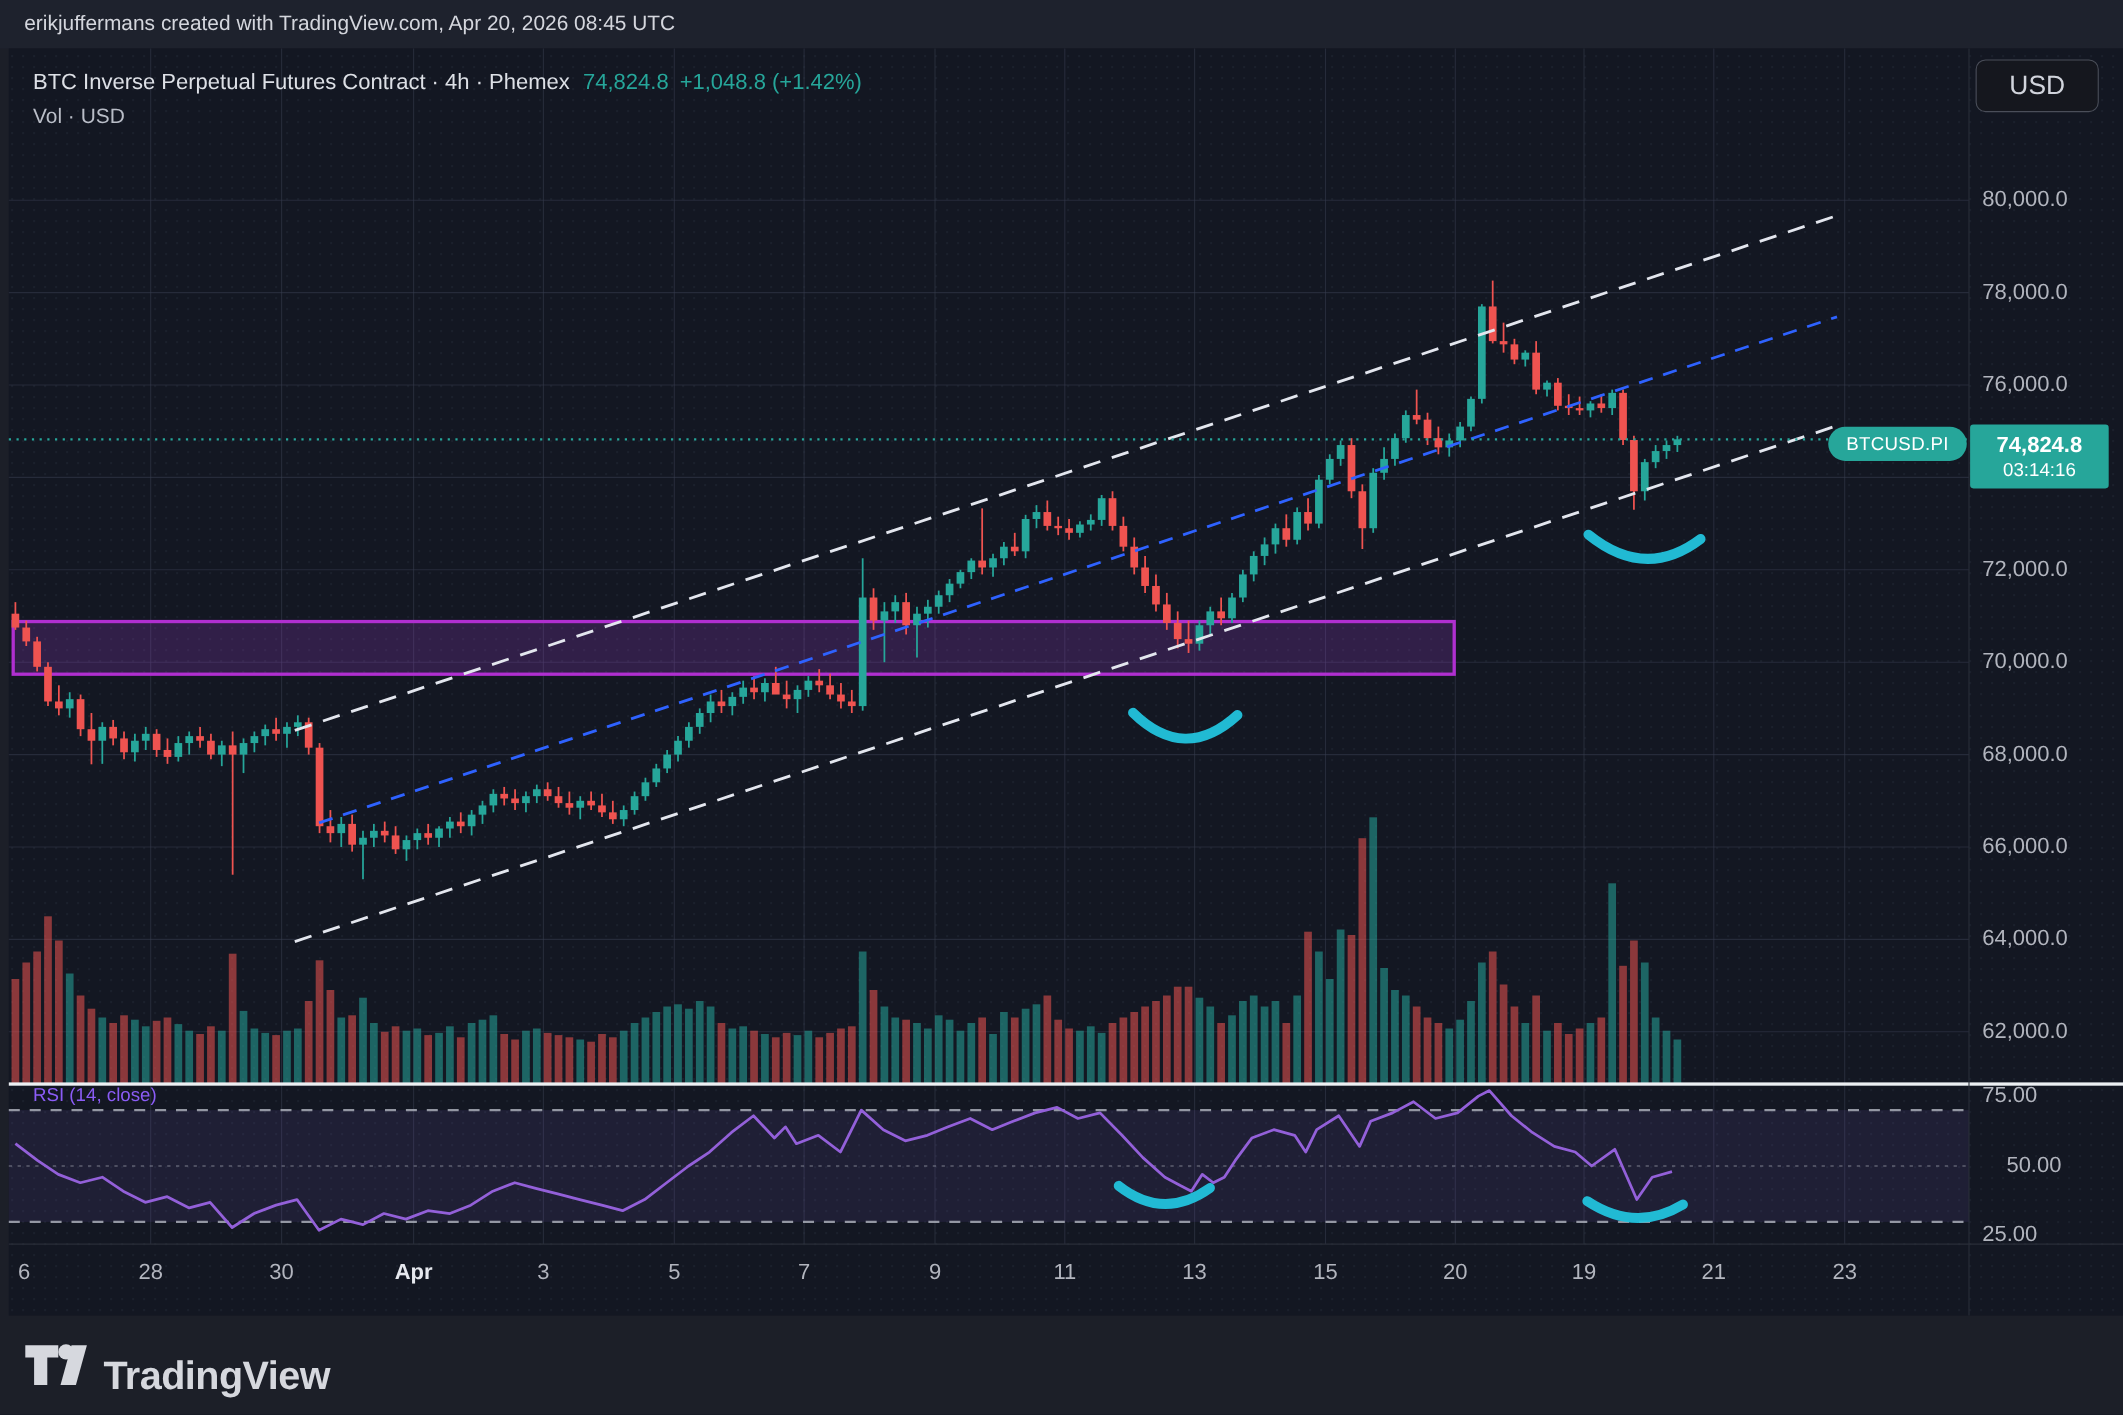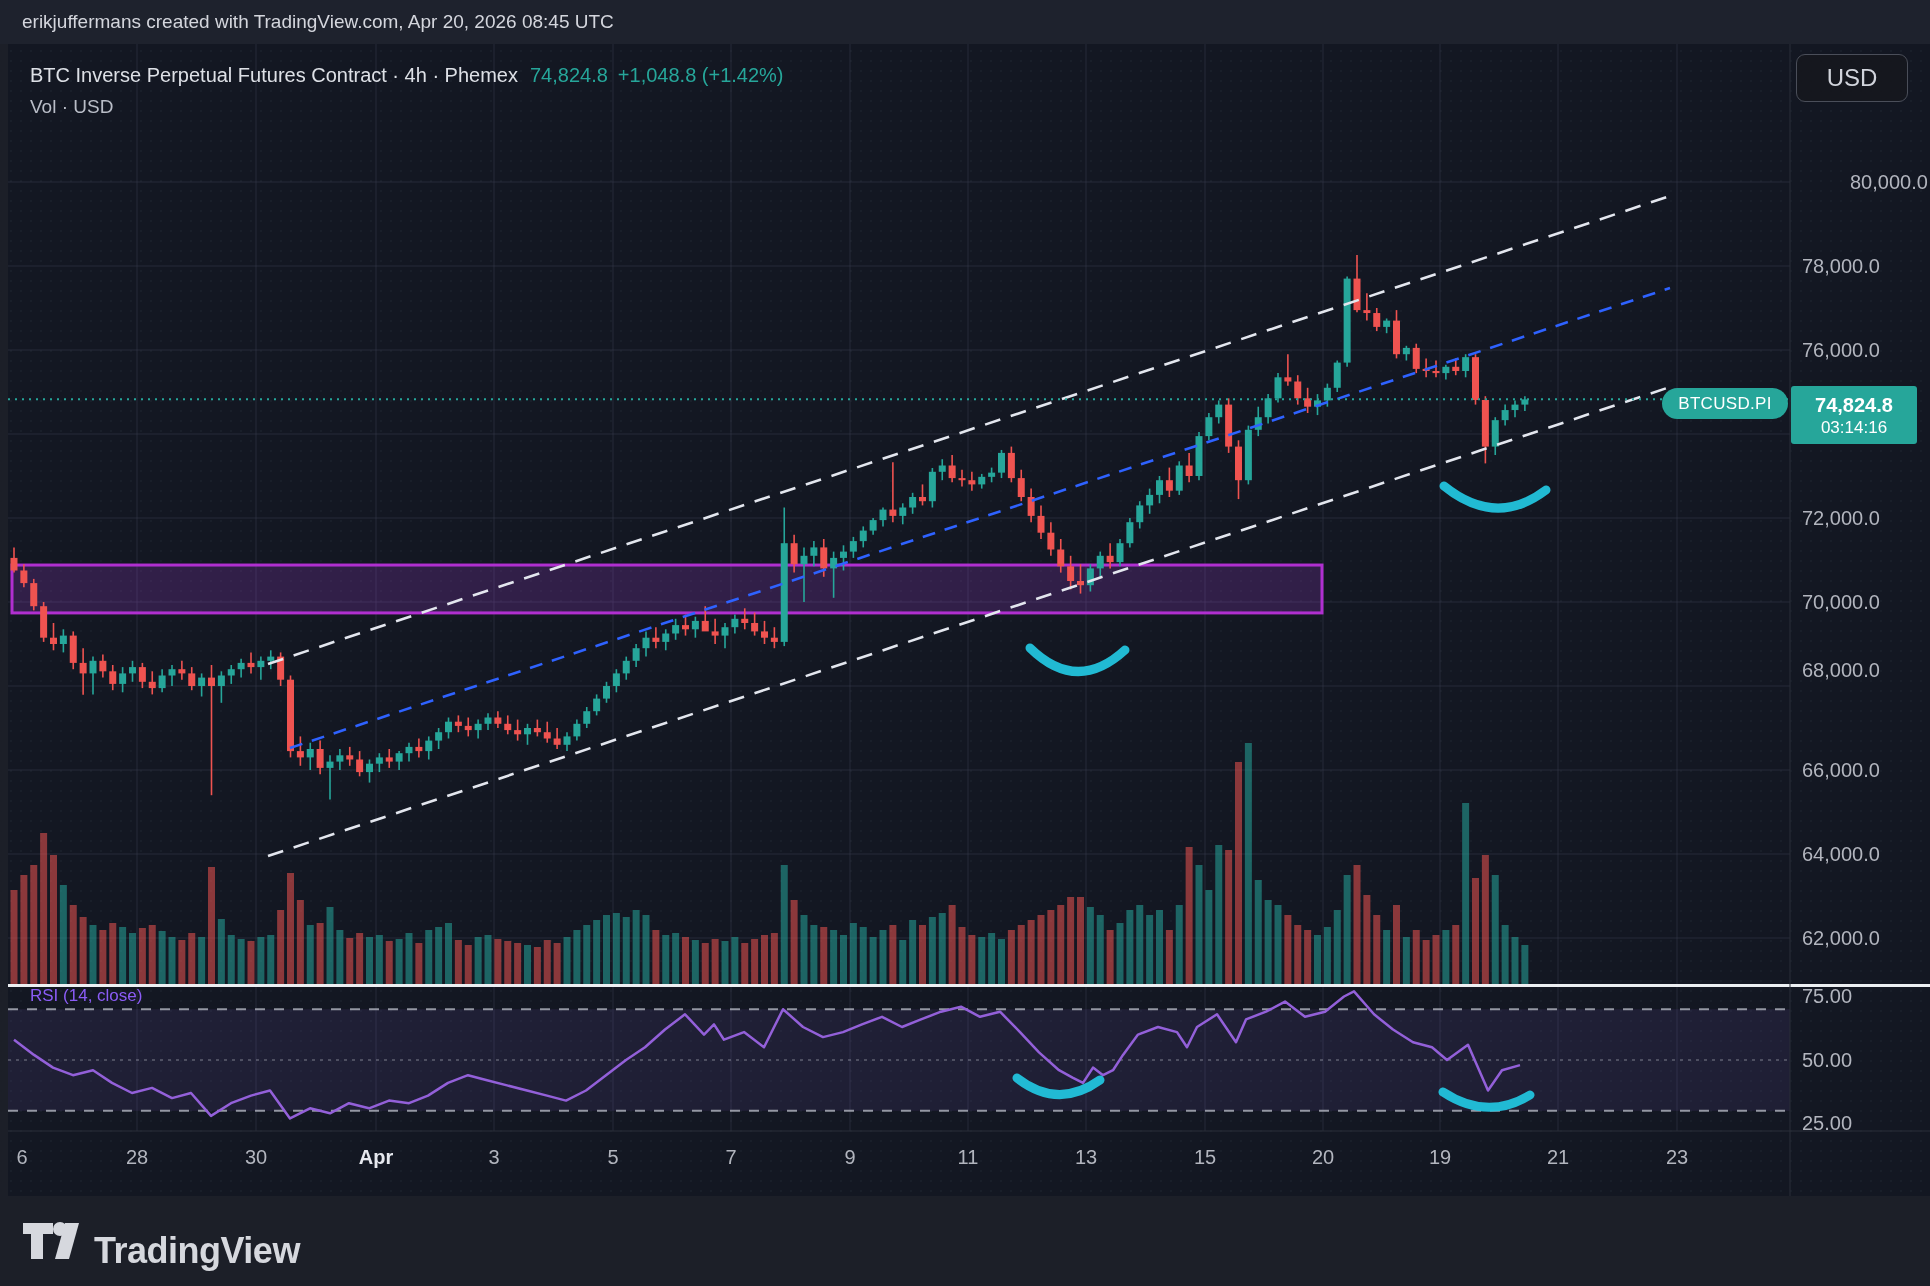--- a/index.html
+++ b/index.html
@@ -577,27 +577,27 @@
     <span>BTC Inverse Perpetual Futures Contract · 4h · Phemex</span><span class="px">74,824.8</span><span class="chg">+1,048.8 (+1.42%)</span>
   </div>
   <div class="l2">Vol · USD</div>
 </div>
 
 <div id="usd-button" class="overlay">
   <span>USD</span>
 </div>
 
 <div id="price-axis-labels">
-    <span class="pr-label" style="top: 182px; margin-left: 48px;">80,000.0</span>
+    <span class="pr-label" style="top: 182px;">80,000.0</span>
     <span class="pr-label" style="top: 266px;">78,000.0</span>
     <span class="pr-label" style="top: 350px;">76,000.0</span>
     <span class="pr-label" style="top: 434px;">74,000.0</span>
     <span class="pr-label" style="top: 518px;">72,000.0</span>
     <span class="pr-label" style="top: 602px;">70,000.0</span>
-    <span class="pr-label" style="top: 670px; text-align: right;">68,000.0</span>
+    <span class="pr-label" style="top: 686px; text-align: right;">68,000.0</span>
     <span class="pr-label" style="top: 770px;">66,000.0</span>
     <span class="pr-label" style="top: 854px;">64,000.0</span>
     <span class="pr-label" style="top: 938px;">62,000.0</span>
   </div>
 <div id="time-axis-labels">
     <span class="t-label" style="left: 22px;">6</span>
     <span class="t-label" style="left: 137px;">28</span>
     <span class="t-label" style="left: 256px;">30</span>
     <span class="t-label bold" style="left: 376px;">Apr</span>
     <span class="t-label" style="left: 494px;">3</span>
@@ -607,21 +607,21 @@
     <span class="t-label" style="left: 968px;">11</span>
     <span class="t-label" style="left: 1086px;">13</span>
     <span class="t-label" style="left: 1205px;">15</span>
     <span class="t-label" style="left: 1323px;">20</span>
     <span class="t-label" style="left: 1440px;">19</span>
     <span class="t-label" style="left: 1558px;">21</span>
     <span class="t-label" style="left: 1677px;">23</span>
   </div>
 <div id="rsi-axis-labels">
     <span class="pr-label" style="top: 996px;">75.00</span>
-    <span class="pr-label" style="top: 1060px;">50.00</span>
+    <span class="pr-label" style="top: 1060px; margin-left: 22px;">50.00</span>
     <span class="pr-label" style="top: 1123px; text-align: right;">25.00</span>
   </div>
 
 <div id="rsi-title" class="overlay">RSI (14, close)</div>
 
 <div id="price-badge" class="overlay">BTCUSD.PI</div>
 
 <div id="price-box" class="overlay">
   <div class="p">74,824.8</div>
   <div class="c">03:14:16</div>

